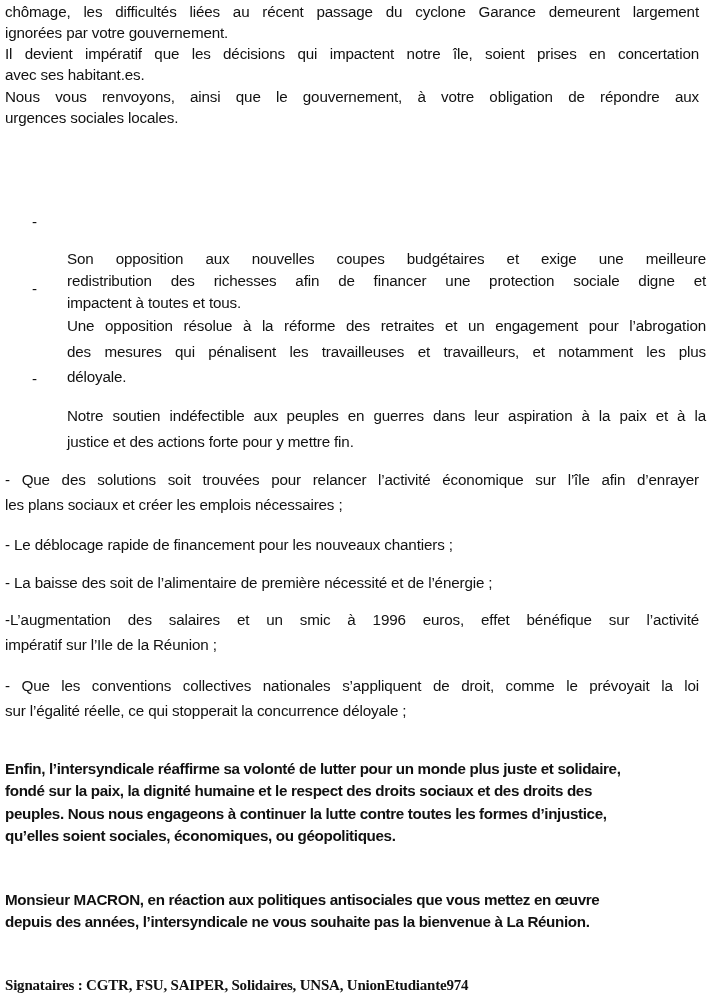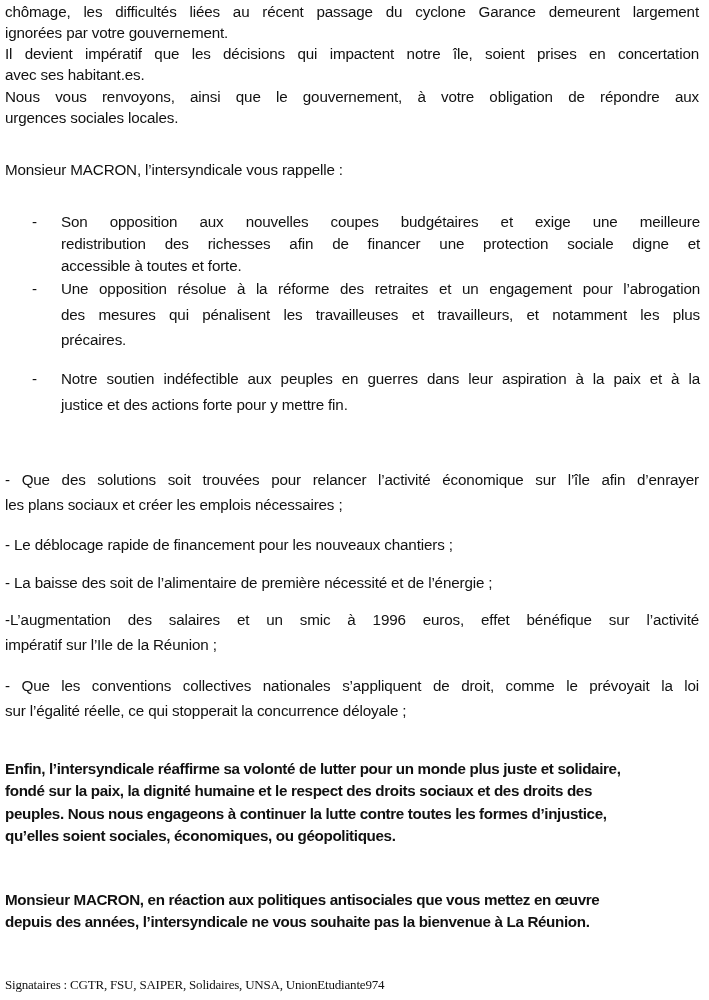--- a/index.html
+++ b/index.html
@@ -7,54 +7,53 @@
       width: 709px; height: 1000px; overflow: hidden; position: relative;
       color: #111111;
       font-family: "Liberation Sans", sans-serif;
     }
     .page { position: absolute; left: 0; top: 0; width: 709px; height: 812px; }
     .line {
       position: absolute; left: 5px; font-size: 15.2px; line-height: 20px;
       white-space: nowrap; letter-spacing: -0.15px; text-align: right;
     }
     .just { width: 694px; text-align: justify; text-align-last: justify; }
-    .ind { left: 61px; }
+    .ind { left: 67px; margin-top: 37px; }
     .ind.just { width: 639px; }
     .dash { position: absolute; left: 32px; font-size: 15.2px; line-height: 20px; }
     .bold { font-weight: bold; letter-spacing: -0.35px; }
-    .serif { font-family: "Liberation Serif", serif; font-size: 13px; letter-spacing: -0.2px; }
+    .serif { font-family: "Liberation Serif", serif; font-size: 15px; letter-spacing: -0.2px; font-weight: bold; }
   </style>
 </head>
 <body>
 
 <div class="page">
 
   <div>
     <div class="line just" style="top:2px">chômage, les difficultés liées au récent passage du cyclone Garance demeurent largement</div>
     <div class="line" style="top:23px">ignorées par votre gouvernement.</div>
     <div class="line just" style="top:44px">Il devient impératif que les décisions qui impactent notre île, soient prises en concertation</div>
     <div class="line" style="top:65px">avec ses habitant.es.</div>
     <div class="line just" style="top:87px">Nous vous renvoyons, ainsi que le gouvernement, à votre obligation de répondre aux</div>
     <div class="line" style="top:108px">urgences sociales locales.</div>
   </div>
 
-  <div class="line" style="top:160px">Monsieur MACRON, l’intersyndicale vous rappelle :</div>
 
   <div>
     <span class="dash" style="top:212px">-</span>
     <div class="line ind just" style="top:212px">Son opposition aux nouvelles coupes budgétaires et exige une meilleure</div>
     <div class="line ind just" style="top:234px">redistribution des richesses afin de financer une protection sociale digne et</div>
-    <div class="line ind" style="top:256px">accessible à toutes et forte.</div>
+    <div class="line ind" style="top:256px">impactent à toutes et tous.</div>
   </div>
 
   <div>
     <span class="dash" style="top:279px">-</span>
     <div class="line ind just" style="top:279px">Une opposition résolue à la réforme des retraites et un engagement pour l’abrogation</div>
     <div class="line ind just" style="top:305px">des mesures qui pénalisent les travailleuses et travailleurs, et notamment les plus</div>
-    <div class="line ind" style="top:330px">précaires.</div>
+    <div class="line ind" style="top:330px">déloyale.</div>
   </div>
 
   <div>
     <span class="dash" style="top:369px">-</span>
     <div class="line ind just" style="top:369px">Notre soutien indéfectible aux peuples en guerres dans leur aspiration à la paix et à la</div>
     <div class="line ind" style="top:395px">justice et des actions forte pour y mettre fin.</div>
   </div>
 
 
   <div>

